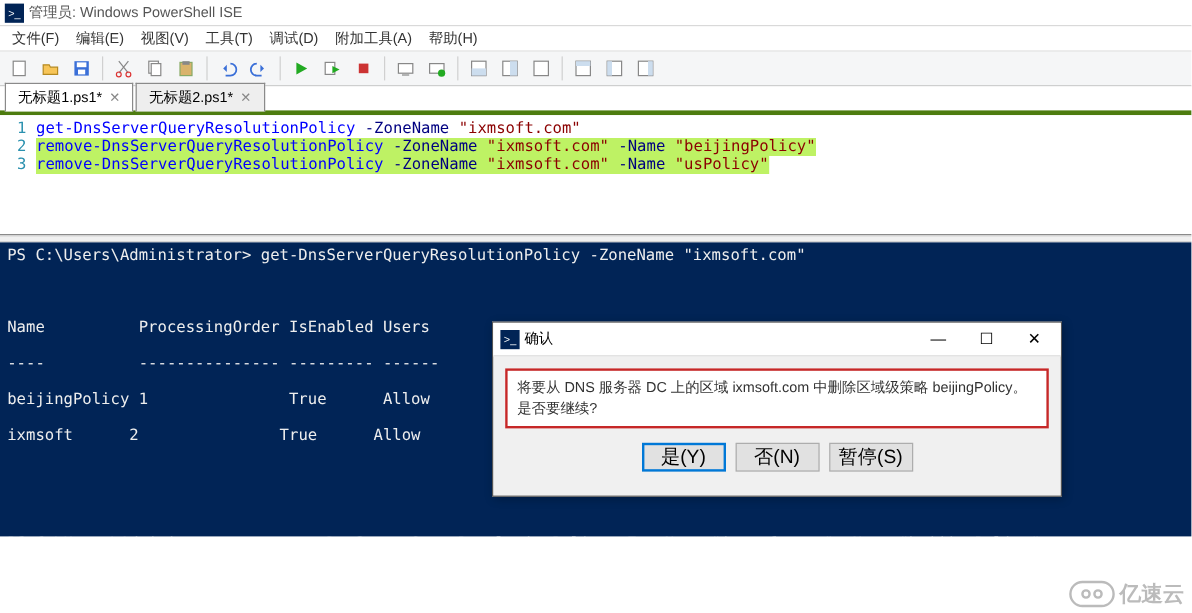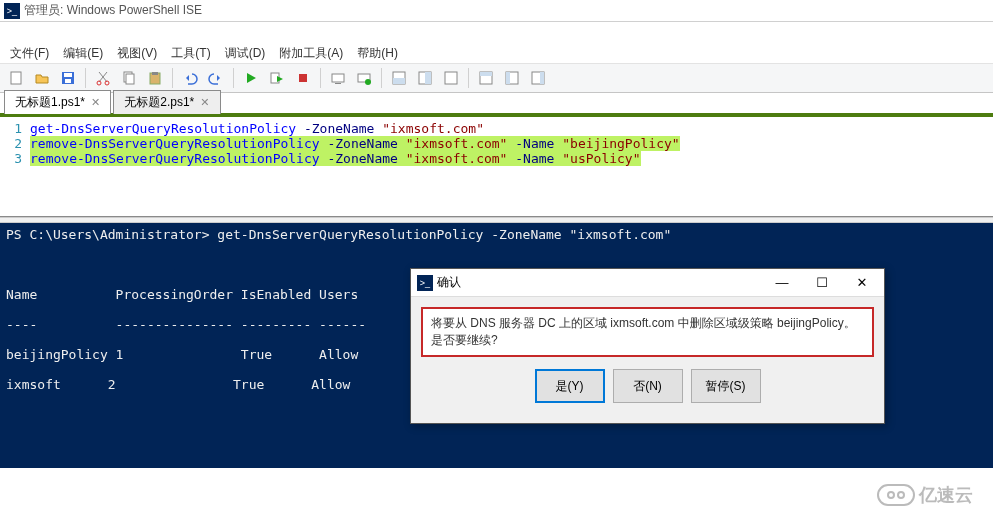--- a/index.html
+++ b/index.html
@@ -1,19 +1,19 @@
 <!DOCTYPE html>
 <html><head>
 <meta charset="utf-8">
 <style>
 * { box-sizing: border-box; margin: 0; padding: 0; }
 body { font-family: "Microsoft YaHei", "Segoe UI", sans-serif; font-size: 12px; background: #fff; width: 993px; height: 511px; overflow: hidden; position: relative; }
 .titlebar { height: 22px; background: #fff; border-bottom: 1px solid #d0d0d0; display: flex; align-items: center; padding: 0 4px; color: #555; }
 .titlebar .ticon { width: 16px; height: 16px; background: #012456; display: inline-flex; align-items: center; justify-content: center; color: #fff; font-size: 9px; margin-right: 4px; }
-.menubar { height: 20px; display: flex; align-items: center; padding: 0 4px; gap: 2px; background: #fff; margin-top: 21px; }
+.menubar { height: 20px; display: flex; align-items: center; padding: 0 4px; gap: 2px; background: #fff; }
 .menubar span { padding: 2px 6px; color: #333; cursor: default; }
 .toolbar { height: 30px; background: #f5f6f7; border-top: 1px solid #e3e3e3; border-bottom: 1px solid #c5c5c5; display: flex; align-items: center; padding: 0 4px; gap: 2px; }
 .tbtn { width: 24px; height: 24px; display: inline-flex; align-items: center; justify-content: center; border: 1px solid transparent; color: #555; }
 .tsep { width: 1px; height: 20px; background: #d0d0d0; margin: 0 3px; }
 .tabs { height: 24px; display: flex; align-items: end; padding: 4px 4px 0 4px; background: #fff; border-bottom: 4px solid #4d7c0f; }
 .tab { padding: 3px 10px; border: 1px solid #8a8a8a; border-bottom: none; background: #eee; margin-right: 2px; display: flex; align-items: center; gap: 6px; font-size: 12px; position: relative; top: 1px; }
 .tab.active { background: #fff; }
 .tab .x { color: #888; font-size: 11px; }
 .editor { background: #fff; font-family: Consolas, monospace; font-size: 13px; padding: 4px 0; height: 100px; border-bottom: 1px solid #8a8a8a; }
 .line { display: flex; }
@@ -26,23 +26,23 @@
 .splitter { height: 6px; background: #f0f0f0; border-top: 1px solid #ccc; border-bottom: 1px solid #ccc; }
 .console { background: #012456; color: #eee; font-family: Consolas, monospace; font-size: 13px; padding: 4px 6px; height: 245px; overflow: hidden; position: relative; white-space: pre; }
 .dialog { position: absolute; left: 410px; top: 268px; width: 475px; background: #f0f0f0; border: 1px solid #555; box-shadow: 2px 2px 8px rgba(0,0,0,0.3); font-family: "Microsoft YaHei", sans-serif; }
 .dlg-title { height: 28px; display: flex; align-items: center; padding: 0 2px; background: #fff; border-bottom: 1px solid #ddd; }
 .dlg-title .ticon { width: 16px; height: 16px; background: #012456; display: inline-flex; align-items: center; justify-content: center; color: #fff; font-size: 9px; margin-right: 4px; margin-left: 4px; }
 .dlg-title .ttxt { flex: 1; font-size: 12px; font-family: Liberation Mono, monospace; }
 .dlg-title .wbtn { width: 40px; height: 24px; display: flex; align-items: center; justify-content: center; font-size: 13px; }
 .dlg-body { padding: 10px; }
 .dlg-msg { border: 2px solid #c62828; background: #fff; padding: 6px 8px; font-size: 12px; color: #333; }
 .dlg-btns { display: flex; justify-content: center; gap: 8px; padding: 12px 0 10px 0; }
-.dlg-btns button { min-width: 70px; height: 34px; background: #e1e1e1; border: 1px solid #adadad; font-size: 12px; }
+.dlg-btns button { min-width: 70px; height: 24px; background: #e1e1e1; border: 1px solid #adadad; font-size: 16px; }
 .dlg-btns button.def { border: 2px solid #0078d7; }
-.watermark { position: absolute; right: 20px; bottom: 4px; display: flex; align-items: center; gap: 4px; color: #bbb; font-size: 18px; font-weight: bold; }
+.watermark { position: absolute; right: 6px; bottom: 4px; display: flex; align-items: center; gap: 4px; color: #bbb; font-size: 18px; font-weight: bold; }
 .watermark .logo { width: 38px; height: 22px; border: 2px solid #bbb; border-radius: 12px; display: flex; align-items: center; justify-content: center; gap: 2px; }
 .watermark .c { width: 8px; height: 8px; border: 2px solid #bbb; border-radius: 50%; }
 svg { display: block; }
 </style>
 </head>
 <body>
 
 <div class="titlebar">
   <span class="ticon">&gt;_</span>
   <span>管理员: Windows PowerShell ISE</span>

